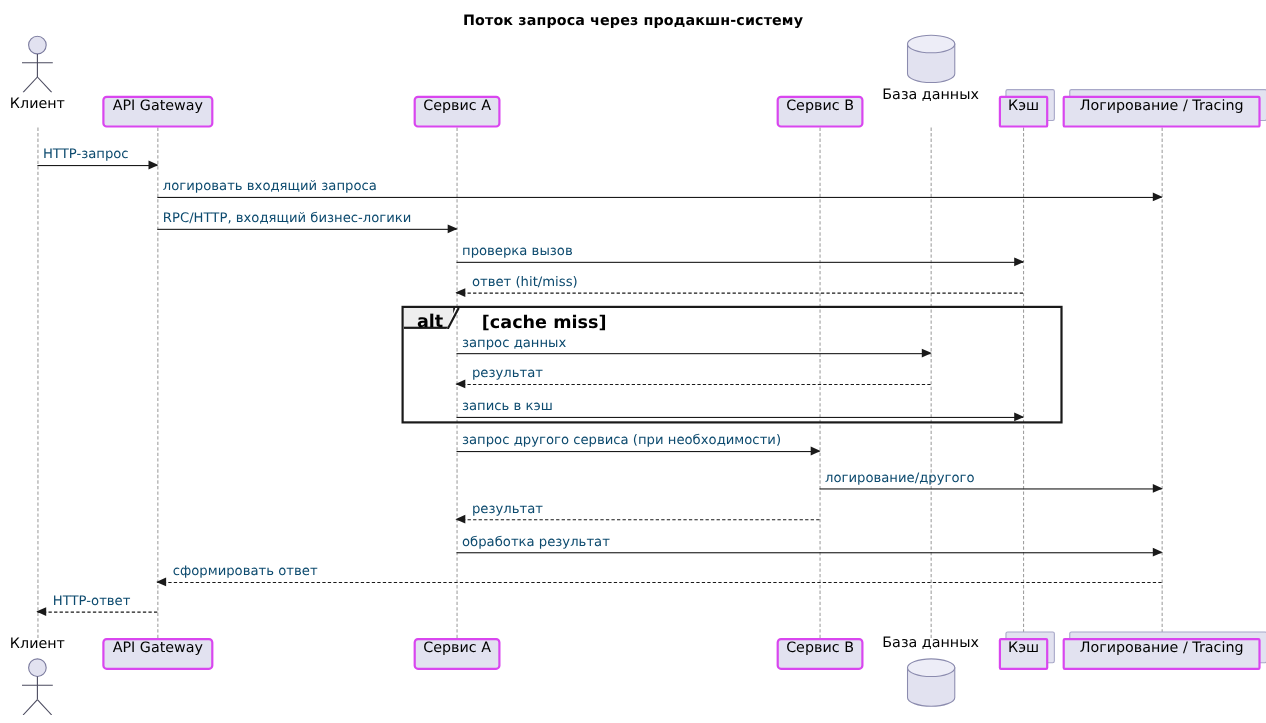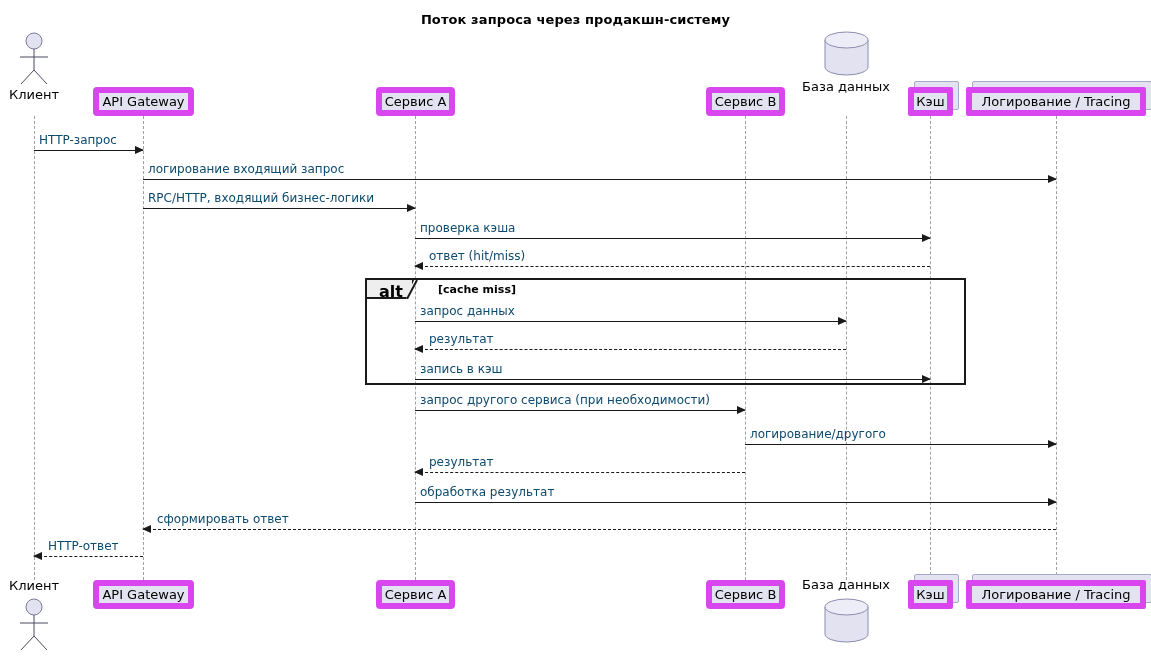--- a/index.html
+++ b/index.html
@@ -17,24 +17,24 @@
     top:12px;left:0;width:1151px;
     text-align:center;
     font-size:13px;font-weight:bold;color:#000;
     letter-spacing:0.1px;
   }
   
   .pbox{
     position:absolute;
     box-sizing:border-box;
     background:#E2E2F0;
-    border:6px solid #d946ef;
+    border:2px solid #d946ef;
     border-radius:4px;
     height:29px;
-    display:flex;align-items:center;justify-content:center;
+    display:flex;justify-content:center;
     font-size:13px;color:#000;
     white-space:nowrap;
     z-index:6;
   }
   .pshadow{
     position:absolute;
     box-sizing:border-box;
     background:#E2E2F0;
     border:1px solid #A8A8C8;
     border-radius:2px;
@@ -97,21 +97,21 @@
     height:19px;
     z-index:4;
   }
   .frag-tab-label{
     position:absolute;
     font-size:16px;font-weight:bold;color:#000;
     z-index:5;white-space:nowrap;
   }
   .frag-cond{
     position:absolute;
-    font-size:11px;font-weight:bold;color:#000;
+    font-size:16px;font-weight:bold;color:#000;
     z-index:5;white-space:nowrap;
   }
 </style>
 </head>
 <body>
 
 <div id="diagram">
   <div class="title">Поток запроса через продакшн-систему</div>
   <div id="layers">
       <div class="lifeline" style="left: 34px; top: 116px; height: 464px;"></div>
@@ -189,31 +189,31 @@
       <div class="frag-tab-label" style="left: 379px; top: 282px;">alt</div>
       <div class="frag-cond" style="left: 438px; top: 283px;">[cache miss]</div>
       <div class="msg right" style="left: 34px; top: 150px; width: 109px;">
         <div class="line"></div>
         <div class="head"></div>
         <div class="lbl" style="left: 5px;">HTTP-запрос</div>
       </div>
       <div class="msg right" style="left: 143px; top: 179px; width: 913px;">
         <div class="line"></div>
         <div class="head"></div>
-        <div class="lbl" style="left: 5px;">логирование входящий запрос</div>
+        <div class="lbl" style="left: 5px;">логировать входящий запроса</div>
       </div>
       <div class="msg right" style="left: 143px; top: 208px; width: 272px;">
         <div class="line"></div>
         <div class="head"></div>
         <div class="lbl" style="left: 5px;">RPC/HTTP, входящий бизнес-логики</div>
       </div>
       <div class="msg right" style="left: 415px; top: 238px; width: 515px;">
         <div class="line"></div>
         <div class="head"></div>
-        <div class="lbl" style="left: 5px;">проверка кэша</div>
+        <div class="lbl" style="left: 5px;">проверка вызов</div>
       </div>
       <div class="msg dotted left" style="left: 415px; top: 266px; width: 515px;">
         <div class="line"></div>
         <div class="head"></div>
         <div class="lbl" style="left: 14px;">ответ (hit/miss)</div>
       </div>
       <div class="msg right" style="left: 415px; top: 321px; width: 431px;">
         <div class="line"></div>
         <div class="head"></div>
         <div class="lbl" style="left: 5px;">запрос данных</div>

